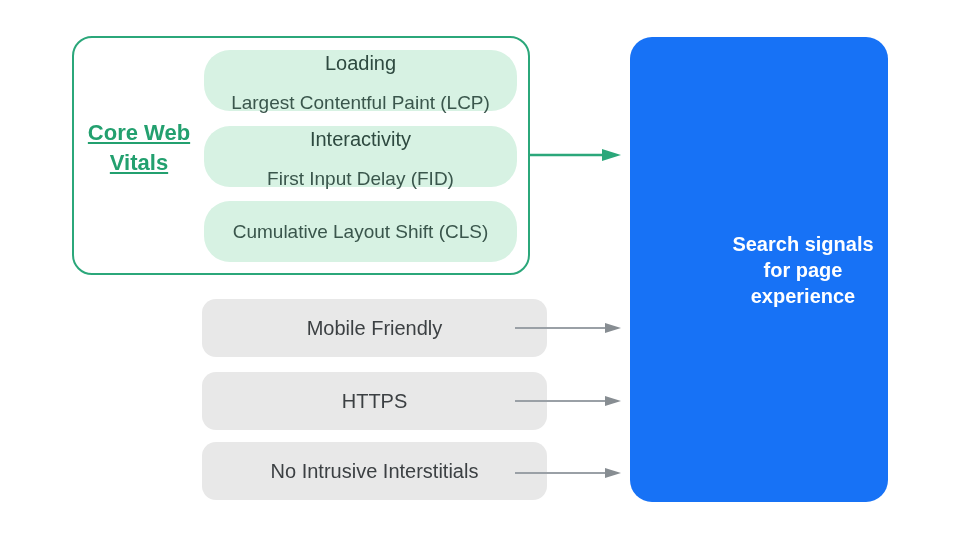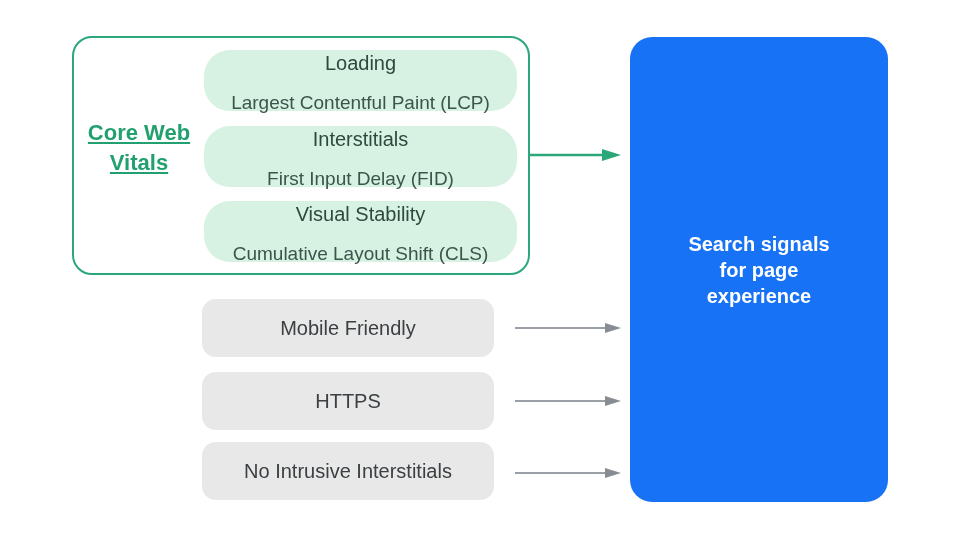--- a/index.html
+++ b/index.html
@@ -70,21 +70,21 @@
     color: var(--vital-subtitle-text);
     font-size: 19px;
     font-weight: 400;
     line-height: 15px;
   }
 
   
   .signal-box {
     position: absolute;
     left: 202px;
-    width: 292px; height: 58px;
+    width: 345px; height: 58px;
     background: var(--gray-fill);
     border-radius: 14px;
     display: flex;
     align-items: center;
     justify-content: center;
   }
   .signal-box.s1 { top: 299px; }
   .signal-box.s2 { top: 372px; align-items: center; }
   .signal-box.s3 { top: 442px; }
   .signal-label {
@@ -95,21 +95,21 @@
 
   
   .result-box {
     position: absolute;
     left: 630px; top: 37px;
     width: 258px; height: 465px;
     background: var(--blue-fill);
     border-radius: 22px;
     display: flex;
     align-items: center;
-    justify-content: flex-start;
+    justify-content: flex-end;
     padding-left: 44px;
   }
   .result-label {
     color: var(--blue-text);
     font-size: 20px;
     font-weight: 700;
     line-height: 26px;
     text-align: center;
     max-width: 170px;
   }
@@ -132,26 +132,25 @@
 
   <div class="cwv-group">
     <div class="cwv-label">Core Web Vitals</div>
 
     <div class="vital-box v1">
       <div class="vital-title">Loading</div>
       <div class="vital-subtitle">Largest Contentful Paint (LCP)</div>
     </div>
 
     <div class="vital-box v2">
-      <div class="vital-title">Interstitials</div>
+      <div class="vital-title">Interactivity</div>
       <div class="vital-subtitle">First Input Delay (FID)</div>
     </div>
 
     <div class="vital-box v3">
-      <div class="vital-title">Visual Stability</div>
       <div class="vital-subtitle">Cumulative Layout Shift (CLS)</div>
     </div>
   </div>
 
   <div class="signal-box s1">
     <div class="signal-label">Mobile Friendly</div>
   </div>
 
   <div class="signal-box s2">
     <div class="signal-label">HTTPS</div>

